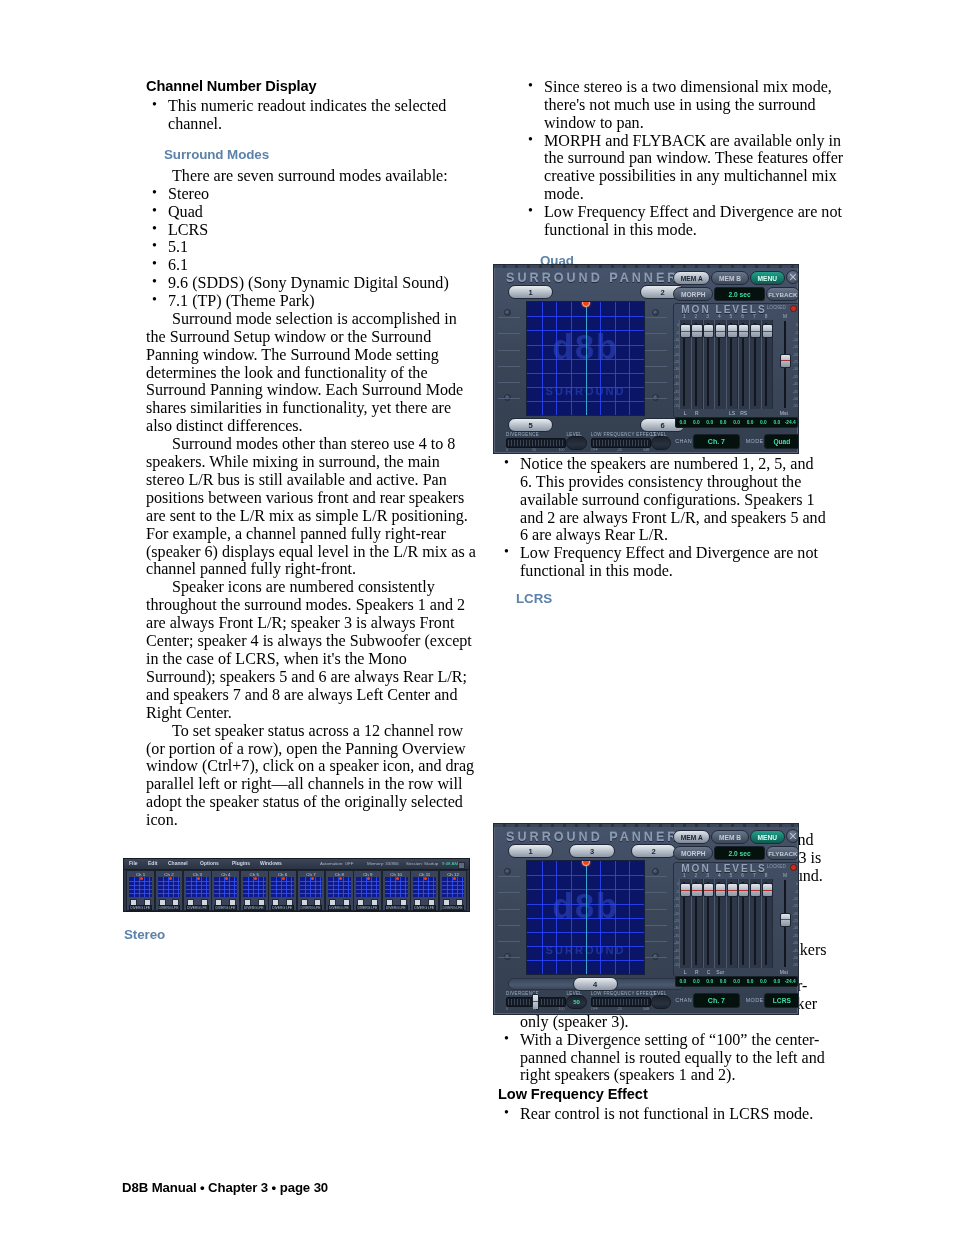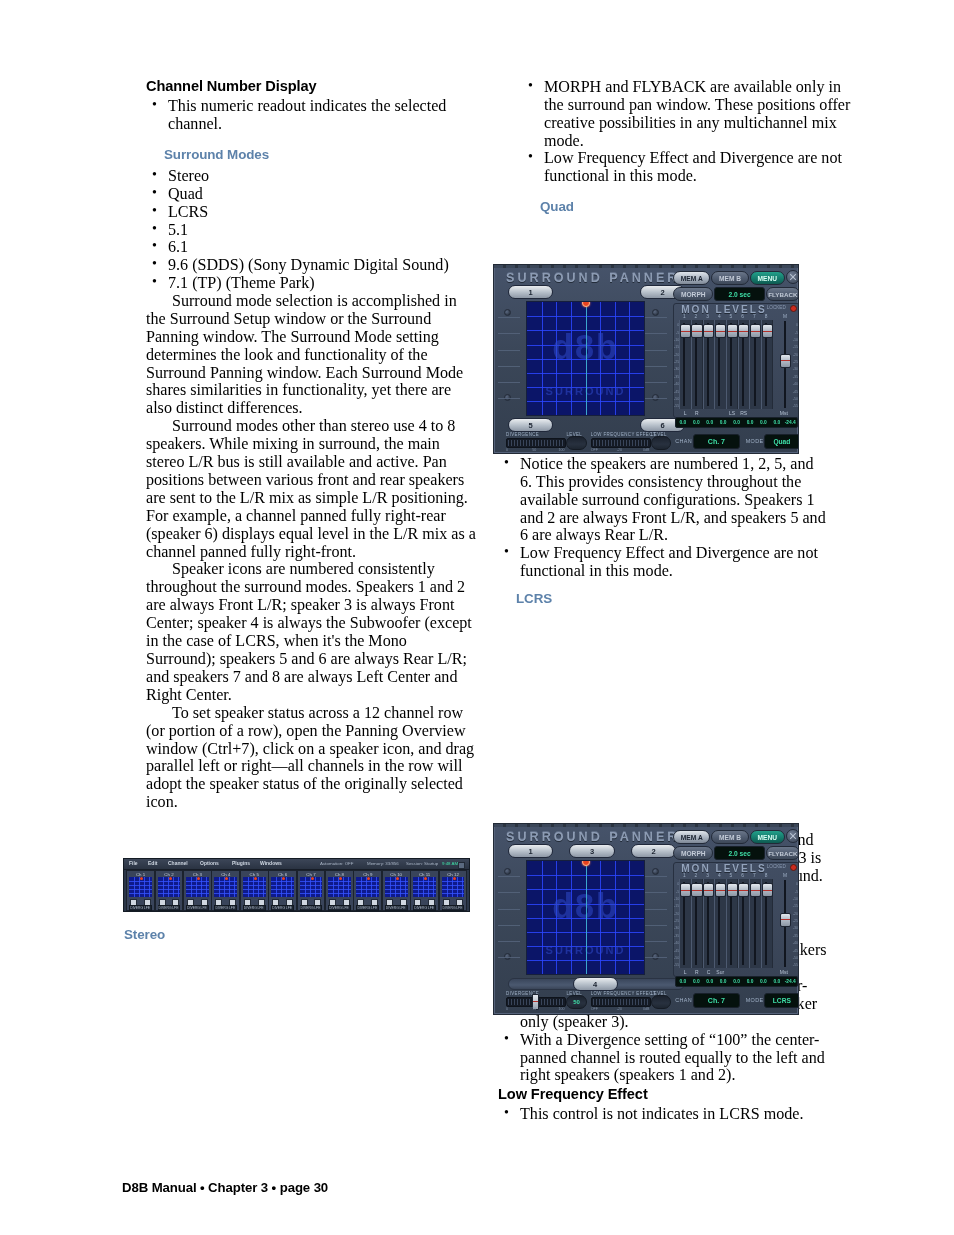--- a/index.html
+++ b/index.html
@@ -223,20 +223,21 @@
   <div class="col col-left">
 
     <h3 class="sec-bold">Channel Number Display</h3>
 
     <ul class="bl">
       <li>This numeric readout indicates the selected channel.</li>
     </ul>
 
     <h4 class="sec-blue">Surround Modes</h4>
 
+    <p class="intro-line">There are seven surround modes available:</p>
 
     <ul class="bl">
       <li>Stereo</li>
       <li>Quad</li>
       <li>LCRS</li>
       <li>5.1</li>
       <li>6.1</li>
       <li>9.6 (SDDS) (Sony Dynamic Digital Sound)</li>
       <li>7.1 (TP) (Theme Park)</li>
     </ul>
@@ -487,21 +488,22 @@
         <div class="sq" style="left: 3px; top: 28px;"></div>
         <div class="sq" style="right: 3px; top: 28px;"></div>
         <div class="bar" style="left: 2px; right: 2px; top: 34px;"></div>
         <div class="tiny" style="left: 3px; top: 34.5px;">DIVERG</div>
         <div class="tiny" style="right: 4px; top: 34.5px;">LFE</div>
       </div>
     </div>
 
   <div class="col col-right">
     <ul class="bl">
-      <li>MORPH and FLYBACK are available only in the surround pan window. These positions offer creative possibilities in any multichannel mix mode.</li>
+      <li>Since stereo is a two dimensional mix mode, there's not much use in using the surround window to pan.</li>
+      <li>MORPH and FLYBACK are available only in the surround pan window. These features offer creative possibilities in any multichannel mix mode.</li>
       <li>Low Frequency Effect and Divergence are not functional in this mode.</li>
     </ul>
     <h4 class="sec-blue">Quad</h4>
   </div>
 
   <div style="position:absolute;left:498px;top:455px;width:330px;">
     <ul class="bl">
       <li>Notice the speakers are numbered 1, 2, 5, and 6. This provides consistency throughout the available surround configurations. Speakers 1 and 2 are always Front L/R, and speakers 5 and 6 are always Rear L/R.</li>
       <li>Low Frequency Effect and Divergence are not functional in this mode.</li>
     </ul>
@@ -513,21 +515,21 @@
       <li>Notice the speakers are numbered 1, 3, 2, and 4. Speakers 1 and 2 are Front L/R, speaker 3 is Front Center, and speaker 4 is Mono Surround.</li>
     </ul>
     <h3 class="sec-bold" style="margin-top:2px">Divergence</h3>
     <ul class="bl">
       <li>This control continuously varies the center image from dead-center (speaker 3) to a phantom-center (equally split between speakers 1 and 2).</li>
       <li>With a Divergence setting of “0,” the center-panned channel is routed to the center speaker only (speaker 3).</li>
       <li>With a Divergence setting of “100” the center-panned channel is routed equally to the left and right speakers (speakers 1 and 2).</li>
     </ul>
     <h3 class="sec-bold" style="margin-top:2px">Low Frequency Effect</h3>
     <ul class="bl">
-      <li>This control is not indicates in LCRS mode.</li>
+      <li>Rear control is not functional in LCRS mode.</li>
     </ul>
   </div>
 
   <h4 class="sec-blue" style="position:absolute;left:124px;top:927px;margin:0;">Stereo</h4>
 
   <div class="panner" id="panner-quad" style="left:493px;top:264px;width:304px;height:188px;">
       <div class="topstrip" style=""></div>
       <div class="pn-title" style="left: 12.08px; top: 6.04px; font-size: 12.58px;">SURROUND PANNER</div>
       <div class="spk" style="left: 14.09px; top: 20.13px; width: 43.28px; height: 12.08px; font-size: 7.55px;">1</div>
       <div class="spk" style="left: 145.95px; top: 20.13px; width: 43.28px; height: 12.08px; font-size: 7.55px;">2</div>

